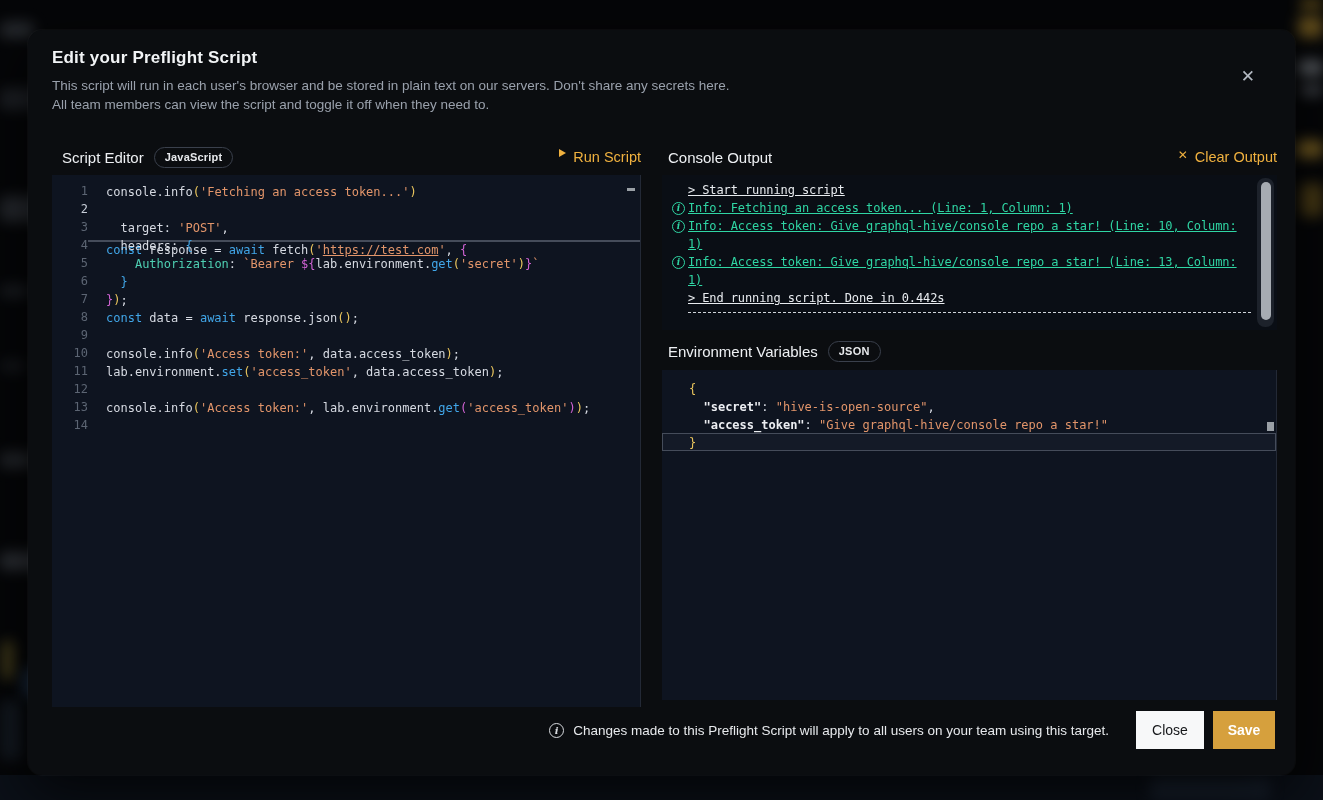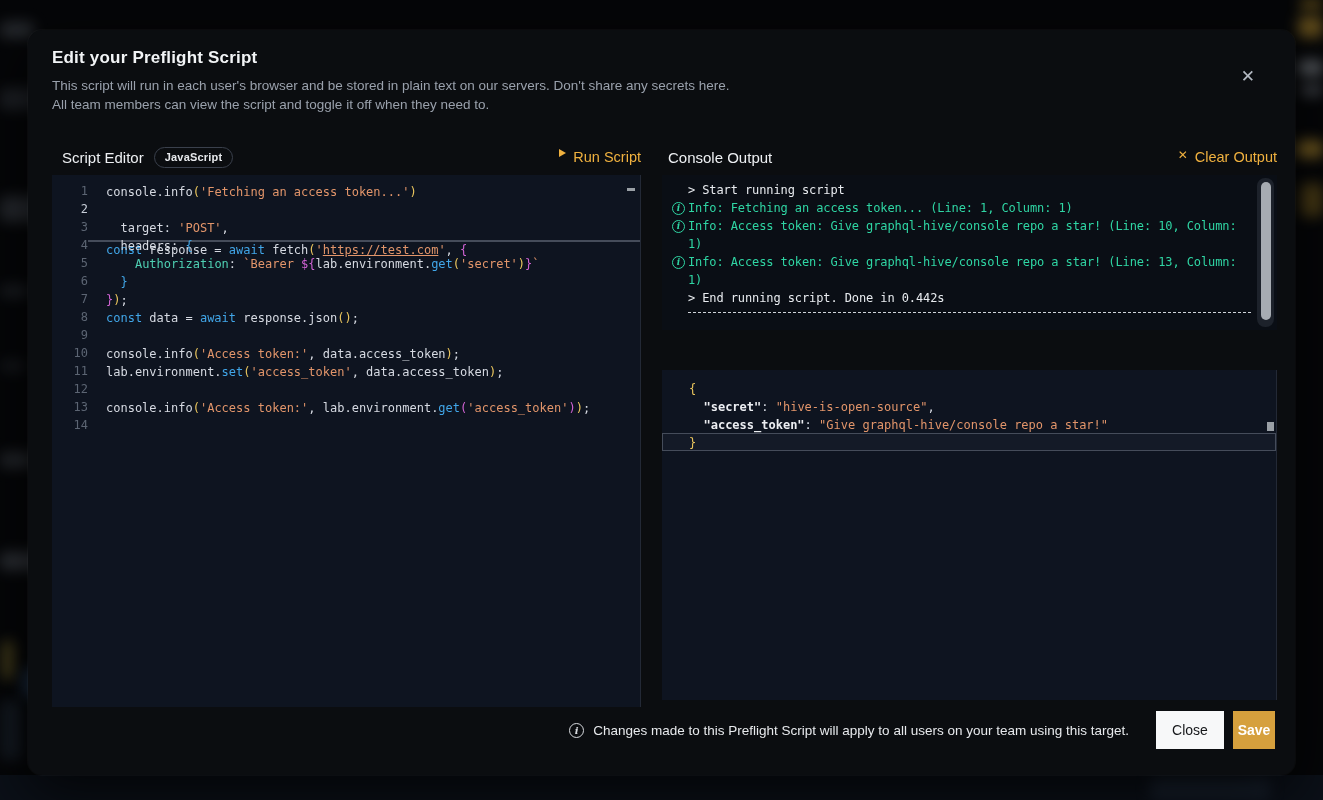--- a/index.html
+++ b/index.html
@@ -71,35 +71,35 @@
   .tk-teal{color:var(--teal);} .tk-key{color:var(--key);font-weight:bold;}
   .tk-link{color:var(--link);text-decoration:underline;}
 
   .console-entry{position:relative;padding-left:16px;color:#e8ebef;white-space:pre;}
   .console-entry.info{color:var(--green);}
   .console-entry .ic{
     position:absolute;left:0;top:2.5px;width:13px;height:13px;border:1.2px solid currentColor;border-radius:50%;
     display:flex;align-items:center;justify-content:center;
     font:italic bold 9px "DejaVu Serif",serif;
   }
-  .console-line{height:18px;}
+  .console-line{height:18px;text-decoration:underline;}
   .dashed-sep{height:0;border-top:1.5px dashed #cfd3d9;margin:5px 0 0 16px;width:563px;}
 
   .scrollbar-track{position:absolute;right:3px;top:3px;width:17px;height:149px;background:#1d222b;border-radius:8px;}
   .scrollbar-thumb{position:absolute;left:3.5px;top:4px;width:10px;height:138px;background:#a7acb2;border-radius:6px;}
   .overview-dash{position:absolute;right:5px;top:13px;width:8px;height:3px;background:#9aa0a6;}
   .env-thumb{position:absolute;right:2px;top:52px;width:7px;height:9px;background:#9aa0a6;}
 
   .footer{position:absolute;left:24px;top:681px;width:1223px;height:38px;display:flex;align-items:center;justify-content:flex-end;}
   .note-wrap{display:flex;align-items:center;gap:9px;color:#e7e9ec;font-size:13.5px;margin-right:27px;}
   .note-ic{width:15px;height:15px;border:1.2px solid #d7dade;border-radius:50%;display:flex;align-items:center;justify-content:center;
     font:italic bold 10px "DejaVu Serif",serif;color:#d7dade;flex:none;}
   .btn{border:none;border-radius:0;font-family:"Liberation Sans",sans-serif;font-size:14px;cursor:pointer;height:38px;}
   .btn-close{background:#f7f8f9;color:#15171a;width:68px;font-weight:500;margin-right:9px;}
-  .btn-save{background:var(--save);color:#ffffff;width:42px;font-weight:600;}
+  .btn-save{background:var(--save);color:#ffffff;width:62px;font-weight:600;}
 </style>
 </head>
 <body>
 
 <div>
   <div class="bottom-strip"></div>
   <div class="blob" style="left:0;top:22px;width:34px;height:16px;background:#4a4f57;opacity:.5"></div>
   <div class="blob" style="left:0;top:88px;width:38px;height:22px;background:#3c414a;opacity:.45"></div>
   <div class="blob" style="left:0;top:196px;width:40px;height:26px;background:#474c55;opacity:.5"></div>
   <div class="blob" style="left:0;top:285px;width:30px;height:12px;background:#3c414a;opacity:.45"></div>
@@ -210,20 +210,24 @@
         <div class="console-entry info"><span class="ic">i</span><div class="console-line">Info: Access token: Give graphql-hive/console repo a star! (Line: 10, Column:</div><div class="console-line">1)</div></div>
         <div class="console-entry info"><span class="ic">i</span><div class="console-line">Info: Access token: Give graphql-hive/console repo a star! (Line: 13, Column:</div><div class="console-line">1)</div></div>
         <div class="console-entry"><div class="console-line">&gt; End running script. Done in 0.442s</div></div>
       </div>
     <div class="dashed-sep"></div>
     <div class="scrollbar-track">
       <div class="scrollbar-thumb"></div>
     </div>
   </div>
 
+  <div class="sec-hdr hdr-env">
+    <span class="sec-title">Environment Variables</span>
+    <span class="badge">JSON</span>
+  </div>
 
   <div class="editor-box env-box">
     <div id="env-lines">
         <div class="env-row">
           <span class="code" style="display: block;"><span class="tk-gold">{</span></span>
         </div>
         <div class="env-row">
           <span class="code" style="display: block;"><span class="tk-fg">  </span><span class="tk-key">"secret"</span><span class="tk-fg">: </span><span class="tk-str">"hive-is-open-source"</span><span class="tk-fg">,</span></span>
         </div>
         <div class="env-row">

